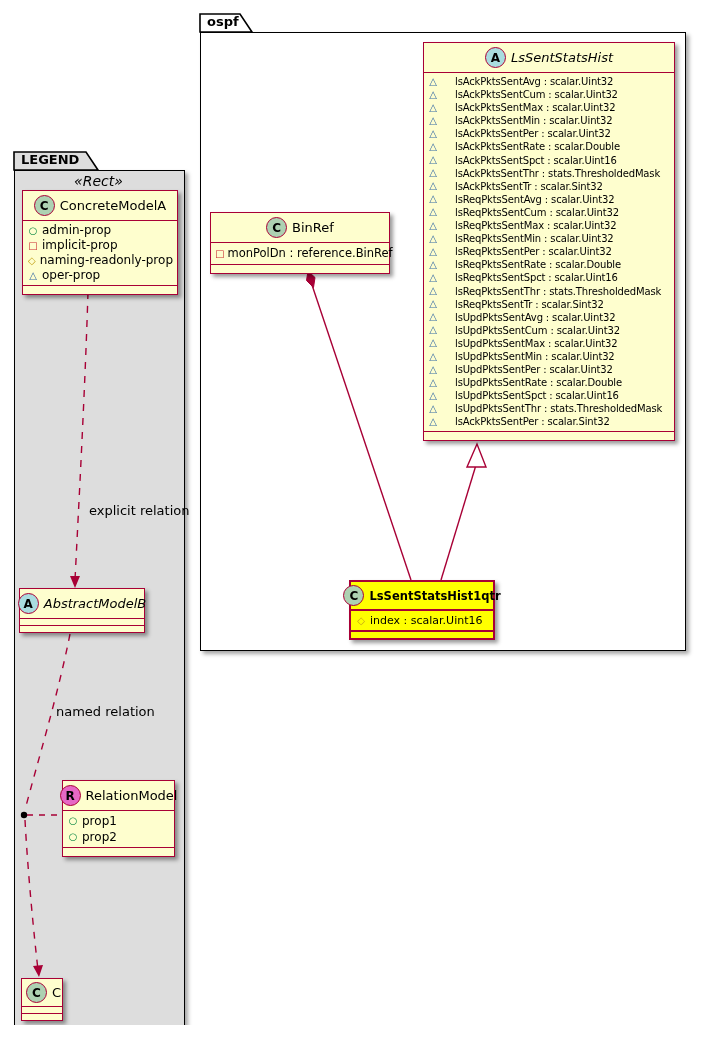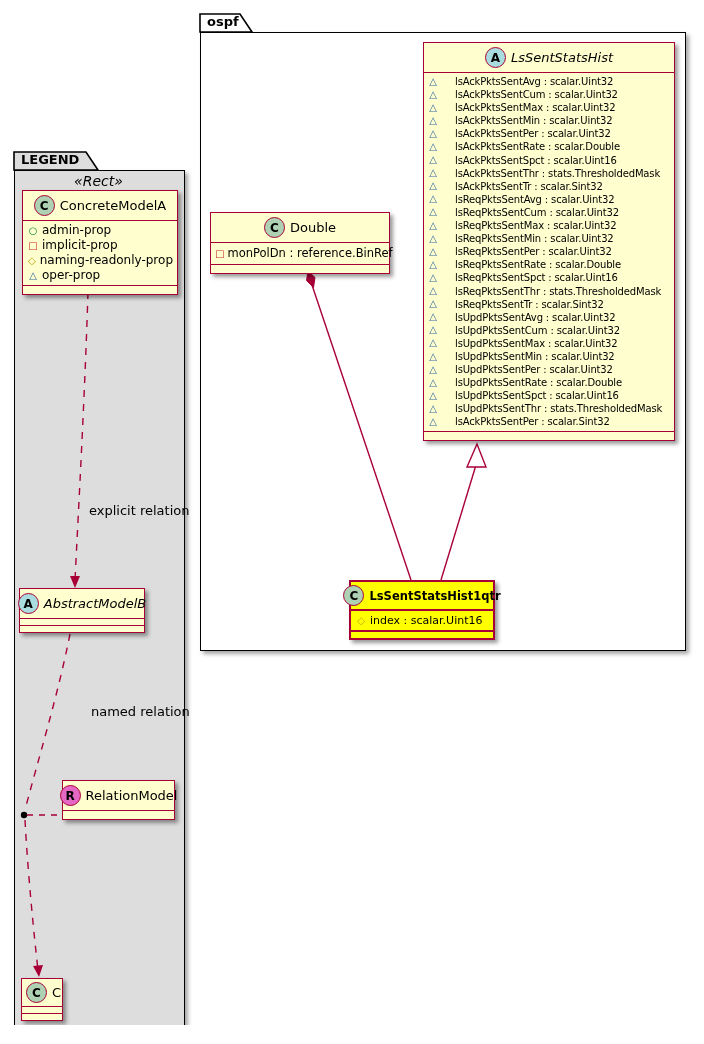--- a/index.html
+++ b/index.html
@@ -58,21 +58,21 @@
   .cls-abstractb{left:19px;top:588px;width:126px;}
   .cls-relmodel{left:62px;top:780px;width:113px;}
   .cls-relmodel ul.props li{font-size:12px;line-height:16px;}
   .cls-c{left:21px;top:978px;width:42px;}
   .cls-c .uml-title{justify-content:flex-start;padding:3px 4px;}
   .cls-abstractb .sec-empty,.cls-c .sec-empty{height:6px;}
 
   
   .rel-label{position:absolute;z-index:3;font-size:13px;white-space:nowrap;}
   .lbl-explicit{left:89px;top:503px;}
-  .lbl-named{left:56px;top:704px;margin-left:35px;}
+  .lbl-named{left:56px;top:704px;}
 </style>
 </head>
 <body>
 
 <div class="canvas">
 
   <div class="package-body pkg-ospf"></div>
   <div class="package-body pkg-legend"></div>
 
   <svg class="overlay">
@@ -242,21 +242,21 @@
           <span class="pi" data-icon="triangle"></span>
           <span>lsAckPktsSentPer : scalar.Sint32</span>
         </li>
       </ul>
     <div class="sec-empty"></div>
   </div>
 
   <div class="uml-class cls-ifstats">
     <div class="uml-title">
       <span class="spot spot-c">C</span>
-      <span class="cname">Double</span>
+      <span class="cname">BinRef</span>
     </div>
     <ul class="props">
 
         <li>
           <span class="pi" data-icon="square"></span>
           <span>monPolDn : reference.BinRef</span>
         </li>
       </ul>
     <div class="sec-empty"></div>
   </div>
@@ -313,20 +313,32 @@
     </div>
     <div class="sec-empty"></div>
     <div class="sec-empty"></div>
   </div>
 
   <div class="uml-class cls-relmodel">
     <div class="uml-title">
       <span class="spot spot-r">R</span>
       <span class="cname">RelationModel</span>
     </div>
+    <ul class="props">
+
+        <li>
+          <span class="pi" data-icon="circle"></span>
+          <span>prop1</span>
+        </li>
+
+        <li>
+          <span class="pi" data-icon="circle"></span>
+          <span>prop2</span>
+        </li>
+      </ul>
     <div class="sec-empty"></div>
   </div>
 
   <div class="uml-class cls-c">
     <div class="uml-title">
       <span class="spot spot-c">C</span>
       <span class="cname">C</span>
     </div>
     <div class="sec-empty"></div>
     <div class="sec-empty"></div>

